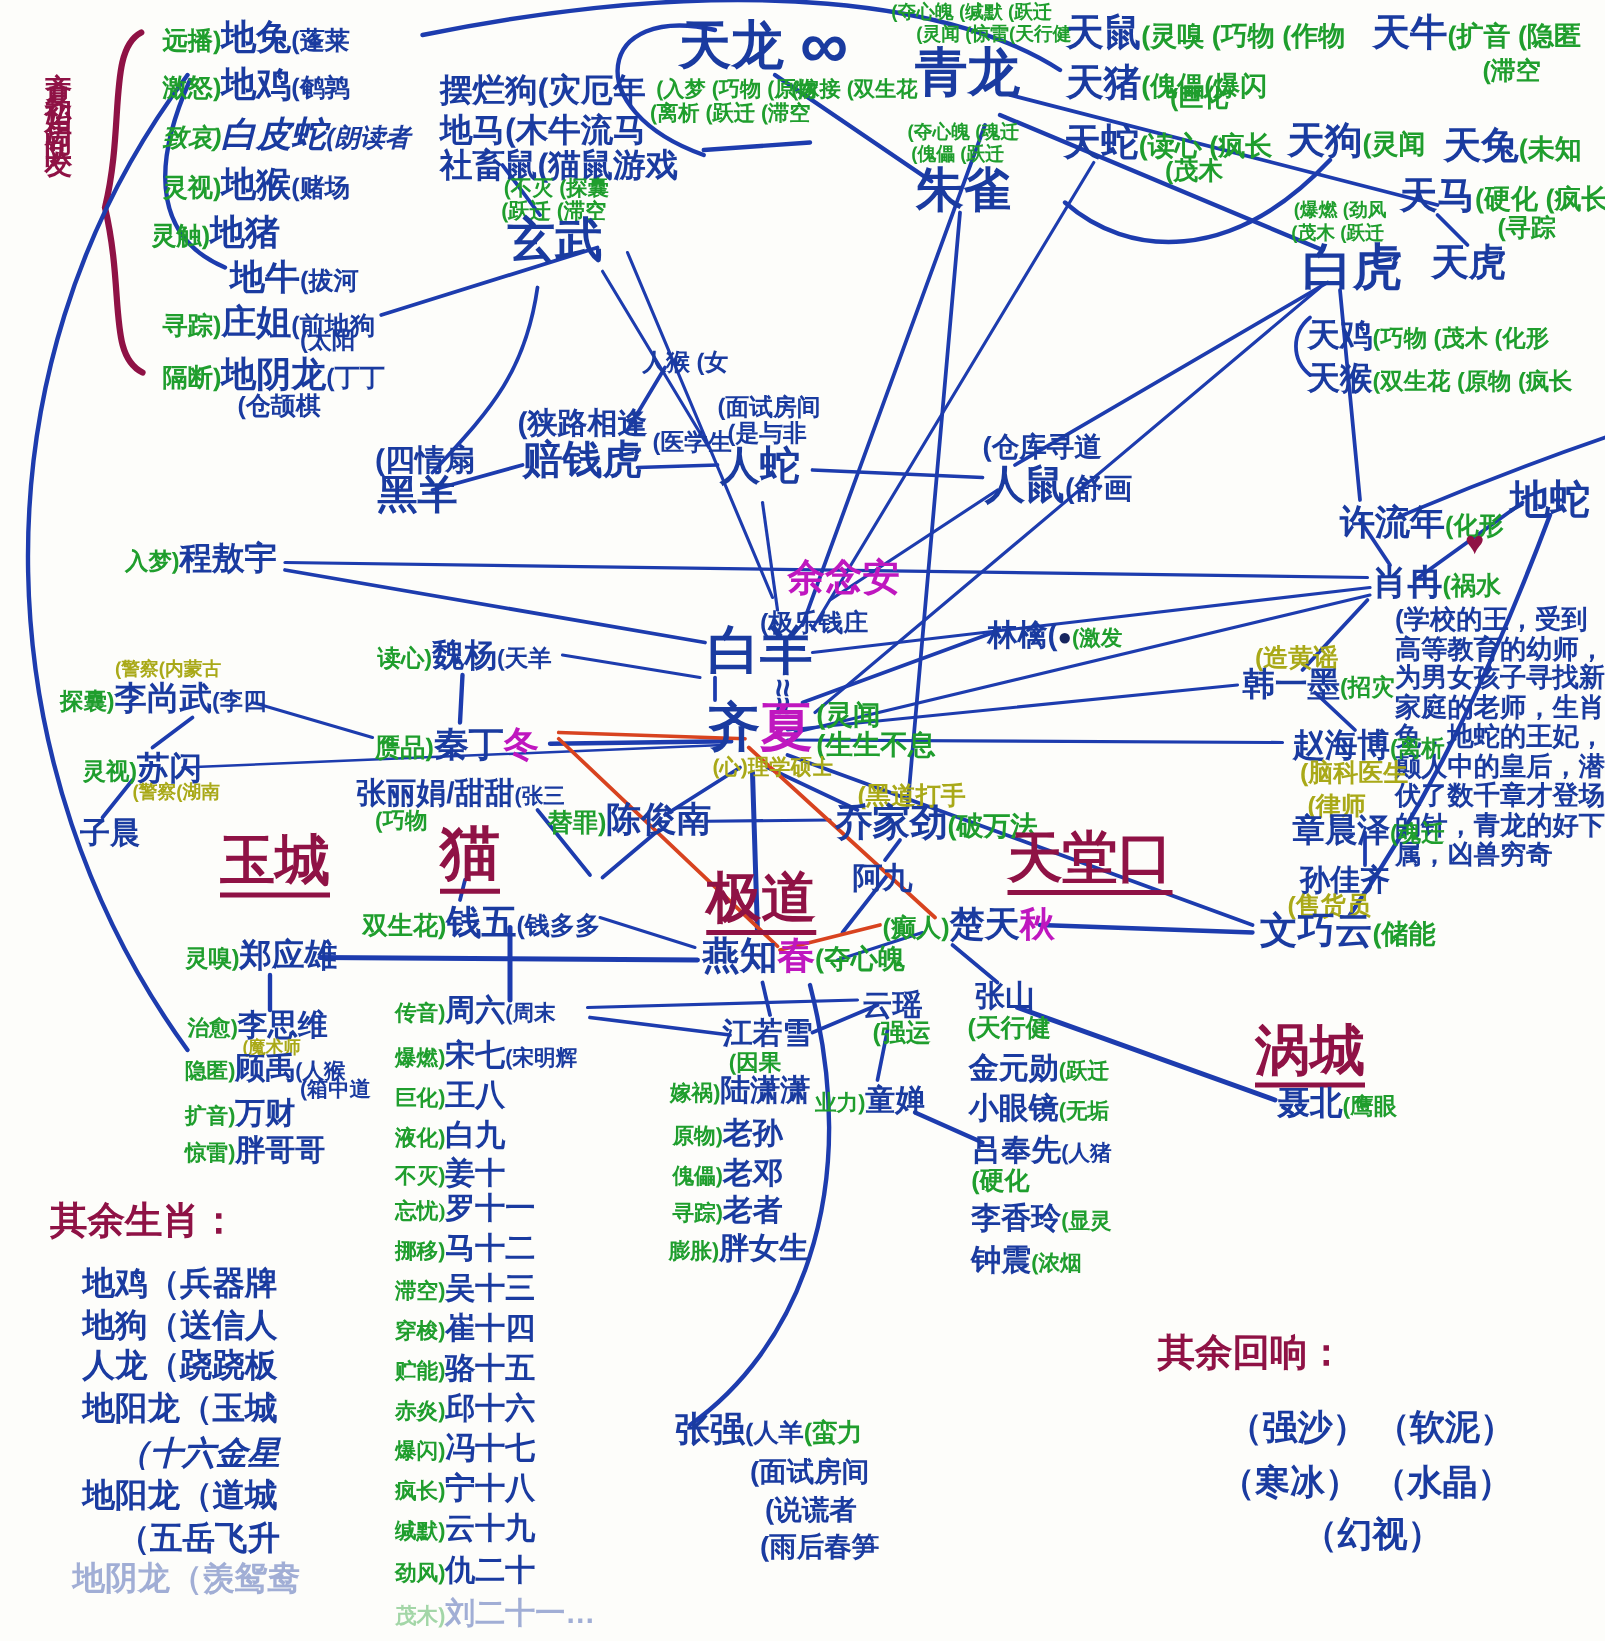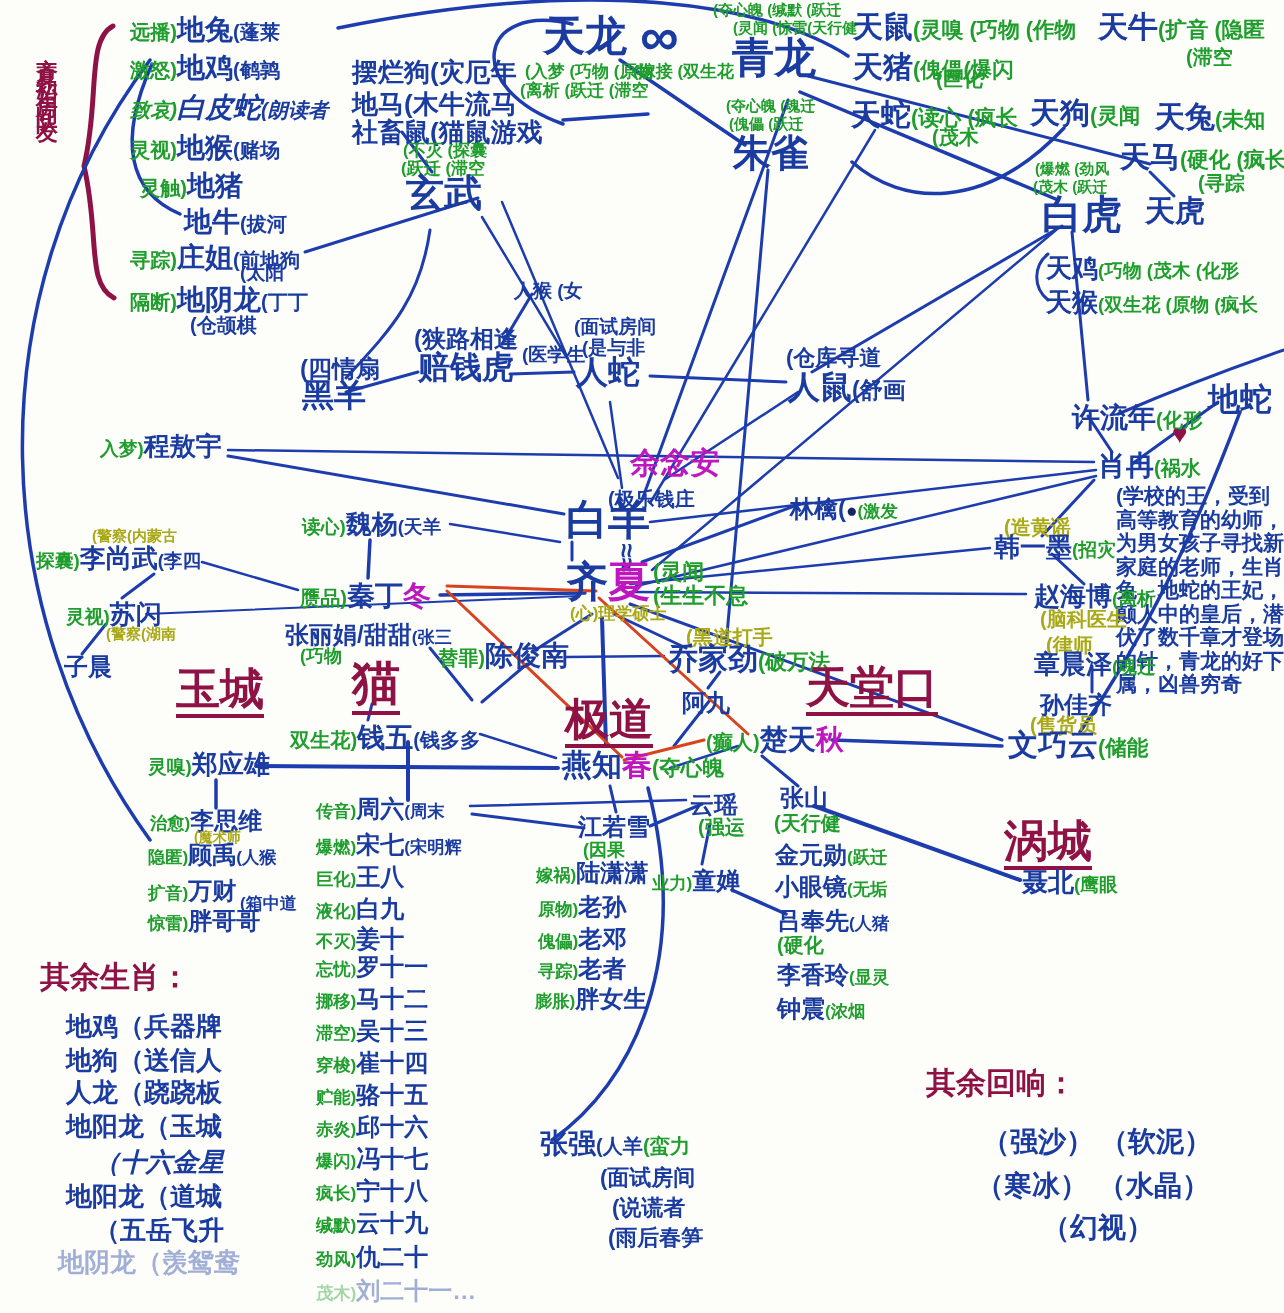--- a/index.html
+++ b/index.html
@@ -116,21 +116,21 @@
       </div>
       <div class="node f28" style="left: 130px; top: 52px;">
         <div><span class="g s">激怒)</span><span>地鸡</span><span class="s">(鹌鹑</span></div>
       </div>
       <div class="node f28" style="left: 130px; top: 92px; font-style: italic;">
         <div><span class="g s">致哀)</span><span>白皮蛇</span><span class="s">(朗读者</span></div>
       </div>
       <div class="node f28" style="left: 130px; top: 132px;">
         <div><span class="g s">灵视)</span><span>地猴</span><span class="s">(赌场</span></div>
       </div>
-      <div class="node f28" style="left: 140px; top: 170px;">
+      <div class="node f28" style="left: 121px; top: 170px;">
         <div><span class="g s">灵触)</span><span>地猪</span></div>
       </div>
       <div class="node f28" style="left: 184px; top: 206px;">
         <div><span>地牛</span><span class="s">(拔河</span></div>
       </div>
       <div class="node f28" style="left: 130px; top: 242px;">
         <div><span class="g s">寻踪)</span><span>庄姐</span><span class="s">(前地狗</span></div>
       </div>
       <div class="node f19" style="left: 240px; top: 262px;">
         <div><span>(太阳</span></div>
@@ -344,21 +344,21 @@
       </div>
       <div class="node f16" style="left: 1030px; top: 714px;">
         <div><span class="o">(售货员</span></div>
       </div>
       <div class="node f30" style="left: 1008px; top: 728px;">
         <div><span>文巧云</span><span class="g s">(储能</span></div>
       </div>
       <div class="node f15" style="left: 92px; top: 528px;">
         <div><span class="o">(警察(内蒙古</span></div>
       </div>
-      <div class="node f26" style="left: 36px; top: 544px;">
+      <div class="node f26" style="left: 48px; top: 544px;">
         <div><span class="g s">探囊)</span><span>李尚武</span><span class="s">(李四</span></div>
       </div>
       <div class="node f26" style="left: 66px; top: 600px;">
         <div><span class="g s">灵视)</span><span>苏闪</span></div>
       </div>
       <div class="node f15" style="left: 106px; top: 626px;">
         <div><span class="o">(警察(湖南</span></div>
       </div>
       <div class="node f24" style="left: 64px; top: 654px;">
         <div><span>子晨</span></div>
@@ -416,21 +416,21 @@
       </div>
       <div class="node f24" style="left: 150px; top: 808px;">
         <div><span class="g s">治愈)</span><span>李思维</span></div>
       </div>
       <div class="node f14" style="left: 194px; top: 830px;">
         <div><span class="o">(魔术师</span></div>
       </div>
       <div class="node f24" style="left: 148px; top: 842px;">
         <div><span class="g s">隐匿)</span><span>顾禹</span><span class="s">(人猴</span></div>
       </div>
-      <div class="node f17" style="left: 240px; top: 862px; margin-top: 32px;">
+      <div class="node f17" style="left: 240px; top: 862px;">
         <div><span>(箱中道</span></div>
       </div>
       <div class="node f24" style="left: 148px; top: 878px;">
         <div><span class="g s">扩音)</span><span>万财</span></div>
       </div>
       <div class="node f24" style="left: 148px; top: 908px;">
         <div><span class="g s">惊雷)</span><span>胖哥哥</span></div>
       </div>
       <div class="node f24" style="left: 690px; top: 792px;">
         <div><span>云瑶</span></div>

